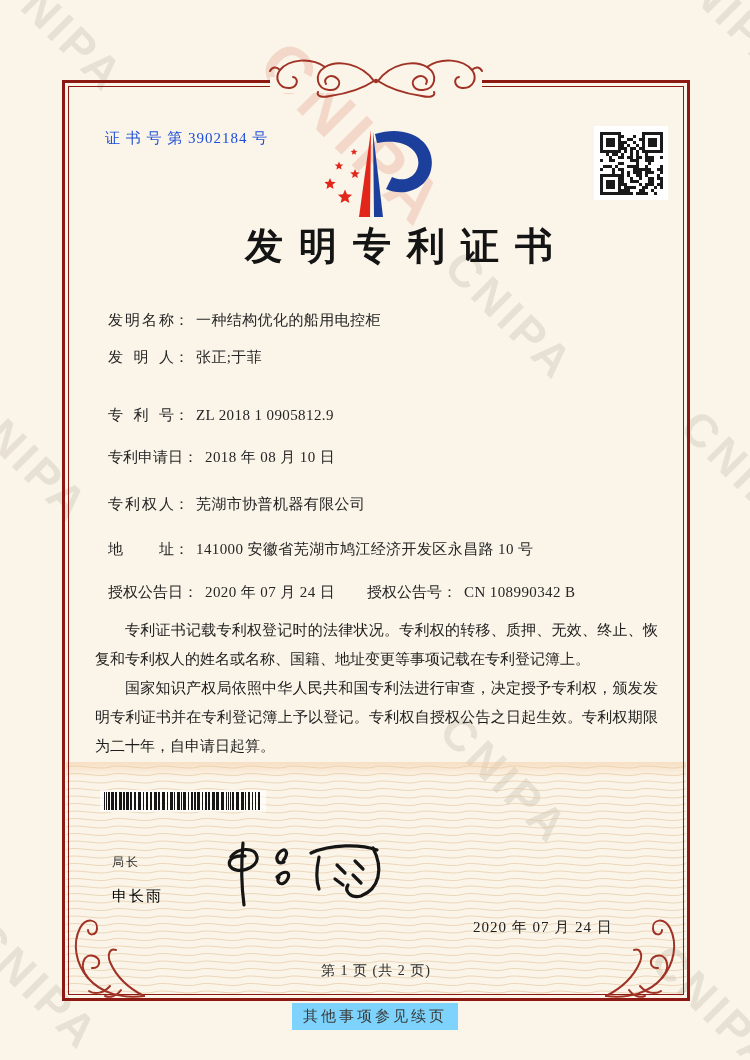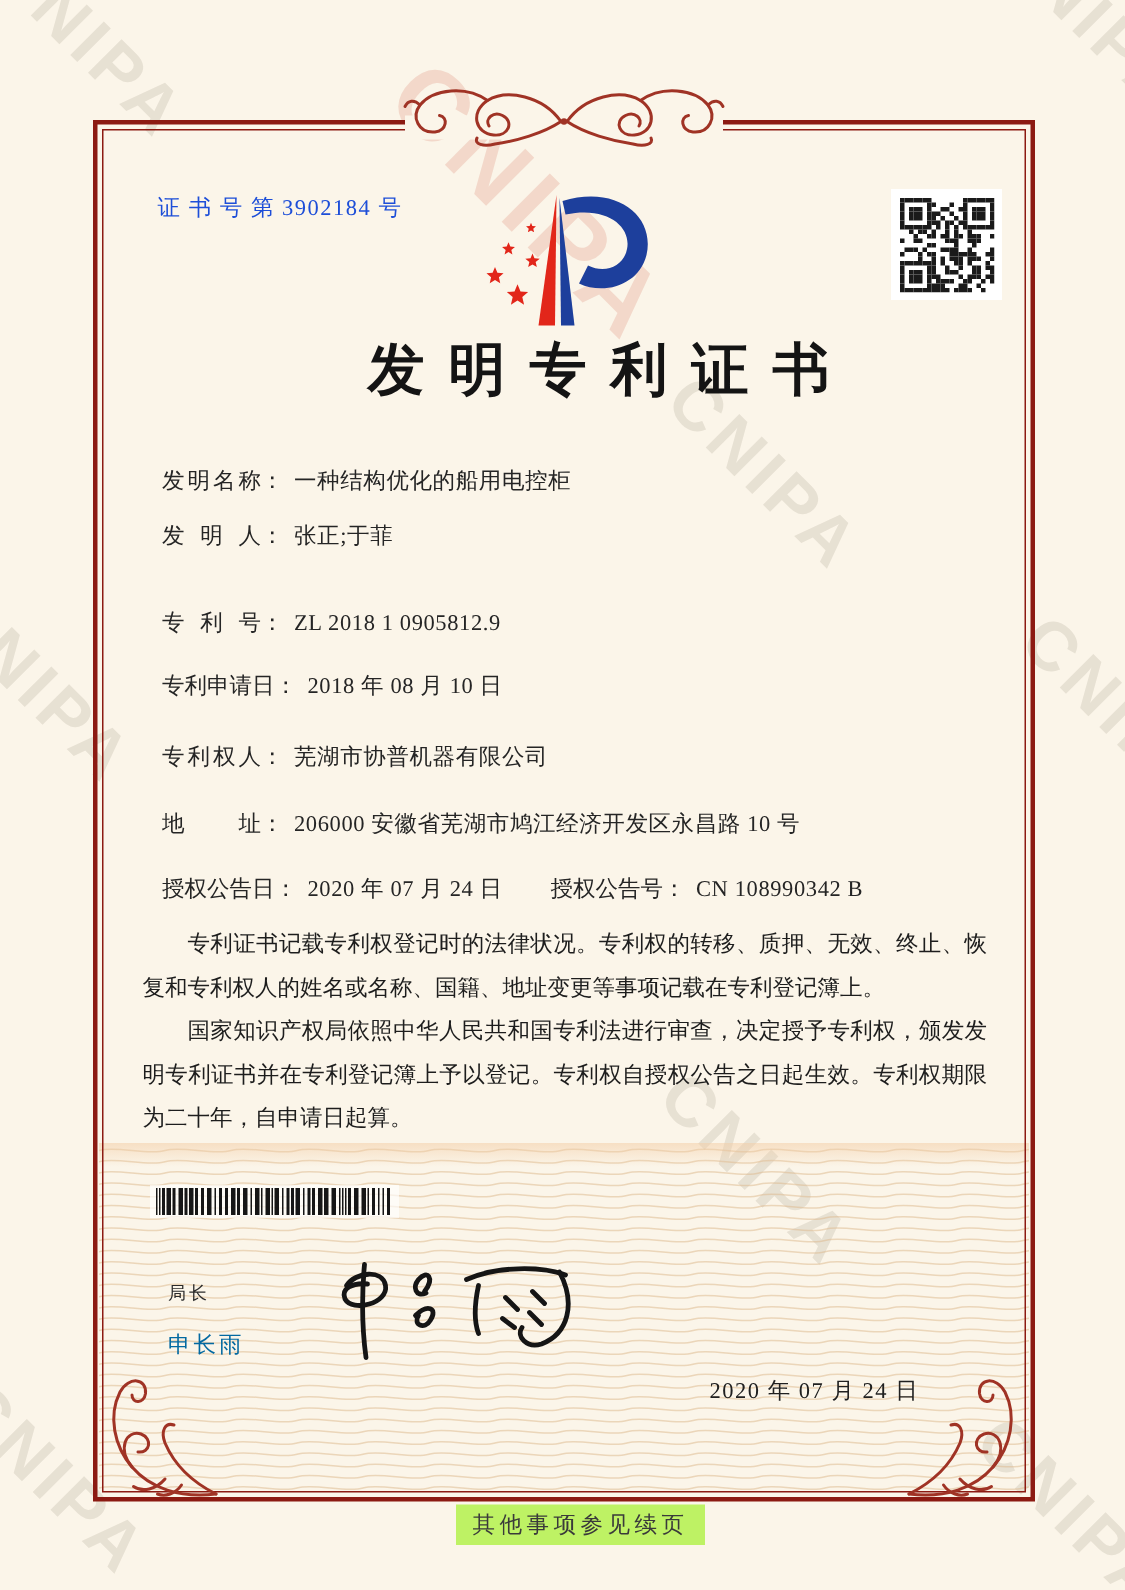--- a/index.html
+++ b/index.html
@@ -33,27 +33,27 @@
   .fvalue{margin-left:7px;letter-spacing:0.4px;}
   .pair2{position:absolute;left:259px;top:0;}
   .body-text{position:absolute;left:95px;top:616px;width:563px;font-size:15px;
     line-height:29px;text-align:justify;color:#1d1d1d;}
   .body-text p{margin:0;text-indent:2em;}
   .barcode-box{position:absolute;left:100px;top:790px;background:rgba(255,255,255,.65);
     padding:2px 3px;line-height:0;}
   .sig-role{position:absolute;left:112px;top:854px;font-family:"Liberation Sans","DejaVu Sans",sans-serif;
     font-size:12px;letter-spacing:2px;color:#2b2b2b;}
   .sig-name{position:absolute;left:112px;top:887px;font-family:Liberation Mono, monospace;
-    font-size:15px;letter-spacing:2px;color:#0369a1;}
+    font-size:15px;letter-spacing:2px;color:#000000;}
   .sig-script{position:absolute;left:215px;top:831px;}
   .issue-date{position:absolute;left:473px;top:918px;font-size:15px;letter-spacing:1px;color:#202020;}
   .page-info{position:absolute;left:62px;top:962px;width:628px;text-align:center;
     font-size:14px;letter-spacing:1px;color:#2b2b2b;}
   .foot-box{position:absolute;left:50%;top:1003px;transform:translateX(-50%);
-    background:#bef264;padding:4px 11px;font-size:15px;letter-spacing:3px;color:#3a3a3a;margin-left:12px;}
+    background:#7dd3fc;padding:4px 11px;font-size:15px;letter-spacing:3px;color:#3a3a3a;}
   .abs{position:absolute;}
 </style>
 </head>
 <body>
 
 <div class="page">
 
   <div class="wm" style="left:-20px;top:0;">CNIPA</div>
   <div class="wm" style="left:648px;top:-16px;">CNIPA</div>
   <div class="wm wm-pink" style="left:238px;top:96px;">CNIPA</div>
@@ -396,21 +396,21 @@
   <div class="frow" style="top:406px;">
     <span class="flabel">专利号</span><span>：</span><span class="fvalue">ZL 2018 1 0905812.9</span>
   </div>
   <div class="frow" style="top:448px;">
     <span class="flabel w5">专利申请日</span><span>：</span><span class="fvalue">2018 年 08 月 10 日</span>
   </div>
   <div class="frow" style="top:495px;">
     <span class="flabel">专利权人</span><span>：</span><span class="fvalue">芜湖市协普机器有限公司</span>
   </div>
   <div class="frow" style="top:540px;">
-    <span class="flabel">地址</span><span>：</span><span class="fvalue">206000 安徽省芜湖市鸠江经济开发区永昌路 10 号</span>
+    <span class="flabel">地址</span><span>：</span><span class="fvalue">141000 安徽省芜湖市鸠江经济开发区永昌路 10 号</span>
   </div>
   <div class="frow" style="top:583px;">
     <span class="flabel w5">授权公告日</span><span>：</span><span class="fvalue">2020 年 07 月 24 日</span>
     <span class="pair2">
       <span class="flabel w5">授权公告号</span><span>：</span><span class="fvalue">CN 108990342 B</span>
     </span>
   </div>
 
   <div class="body-text">
     <p>专利证书记载专利权登记时的法律状况。专利权的转移、质押、无效、终止、恢复和专利权人的姓名或名称、国籍、地址变更等事项记载在专利登记簿上。</p>
@@ -475,15 +475,16 @@
       <path d="M68,30 C75,21 70,15 64,22 C60,27 62,34 69,31"></path>
       <path d="M62,46 C70,38 77,41 72,49 C68,56 60,52 64,46"></path>
       <path d="M96,22 C116,13 146,13 162,19"></path>
       <path d="M158,17 C169,38 164,58 146,65 C136,68 129,60 133,54"></path>
       <path d="M104,26 C101,40 101,50 104,58"></path>
       <path d="M122,34 L130,42 M140,30 L148,38 M120,48 L128,54 M138,44 L146,52"></path>
     </g>
   </svg>
 
   <div class="issue-date">2020 年 07 月 24 日</div>
+  <div class="page-info">第 1 页 (共 2 页)</div>
   <div class="foot-box">其他事项参见续页</div>
 
 </div>
 
 </body></html>

